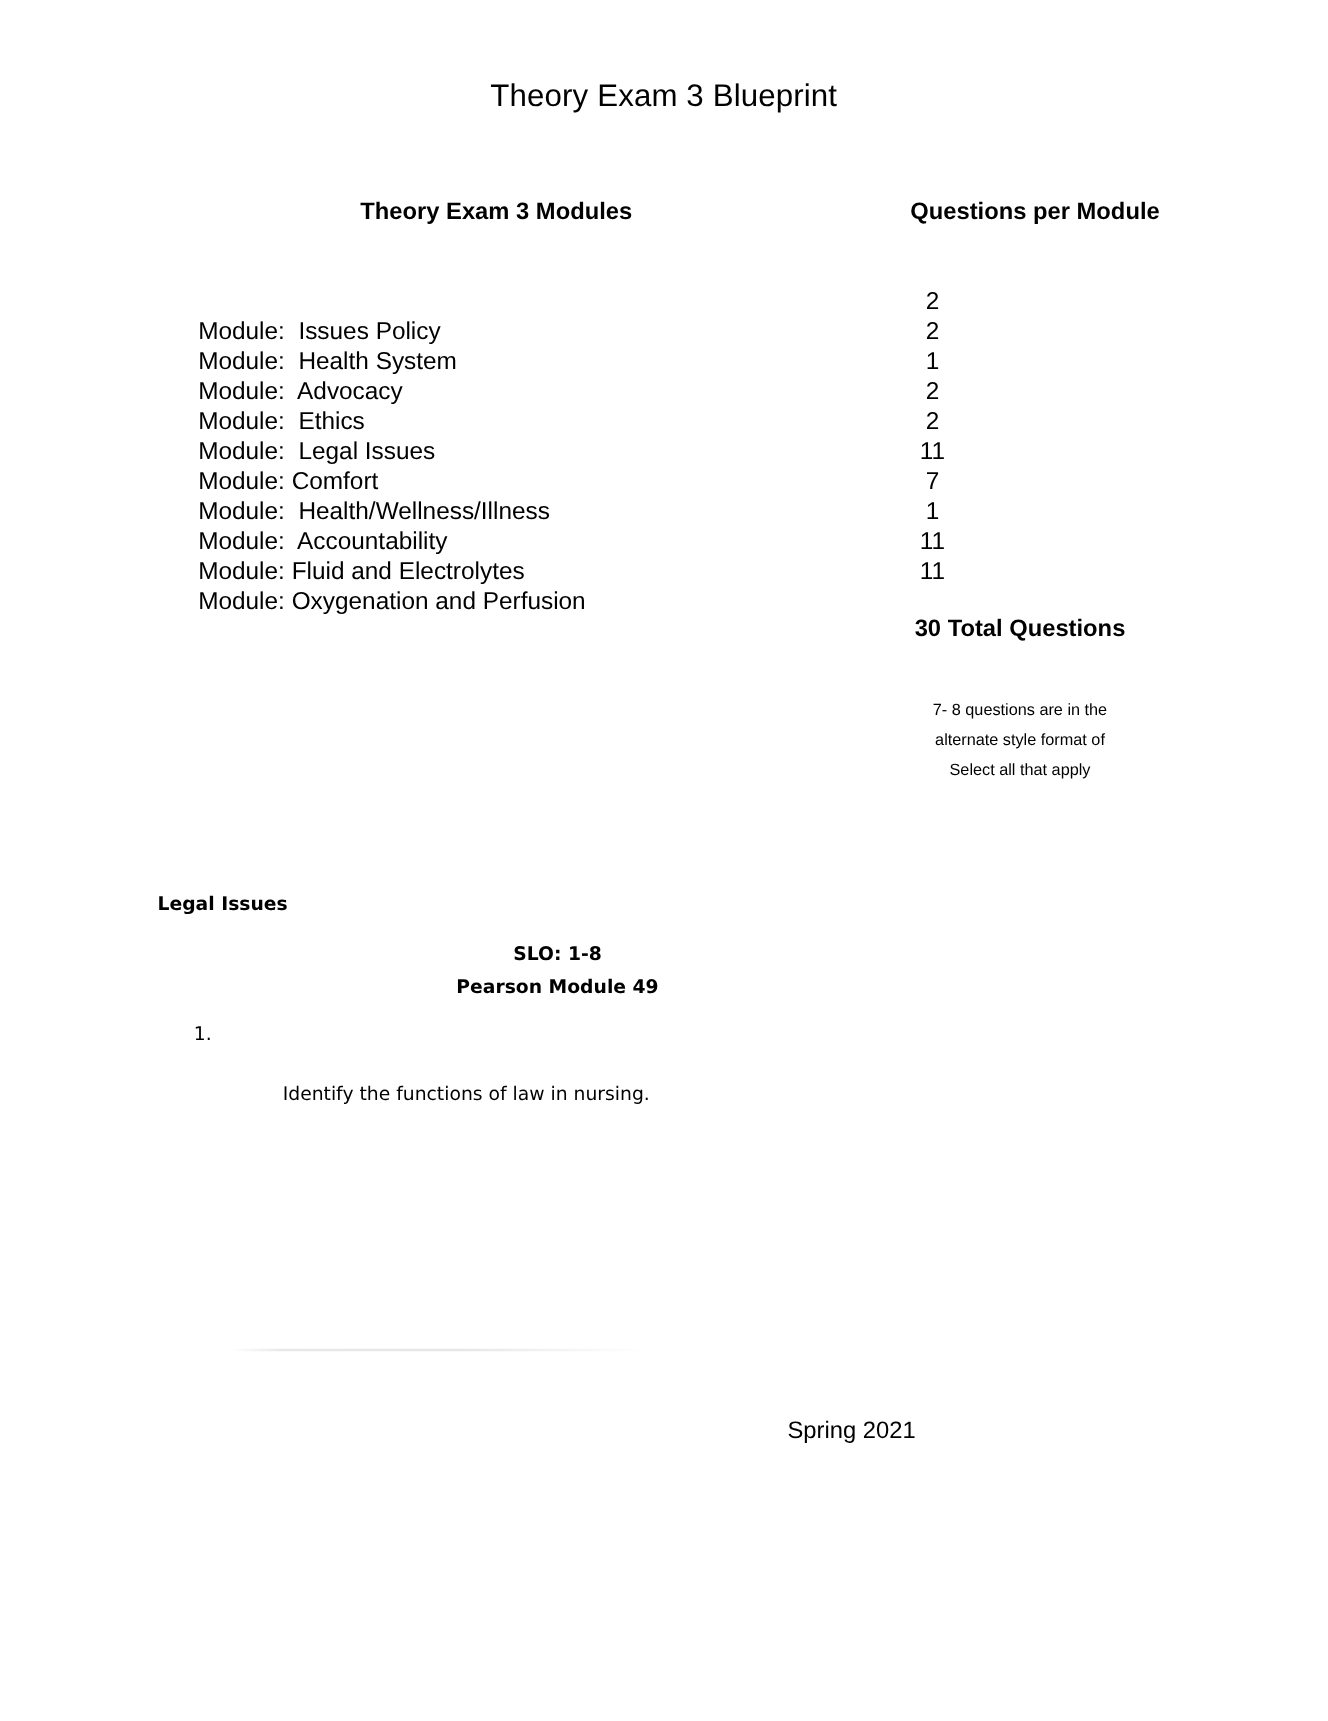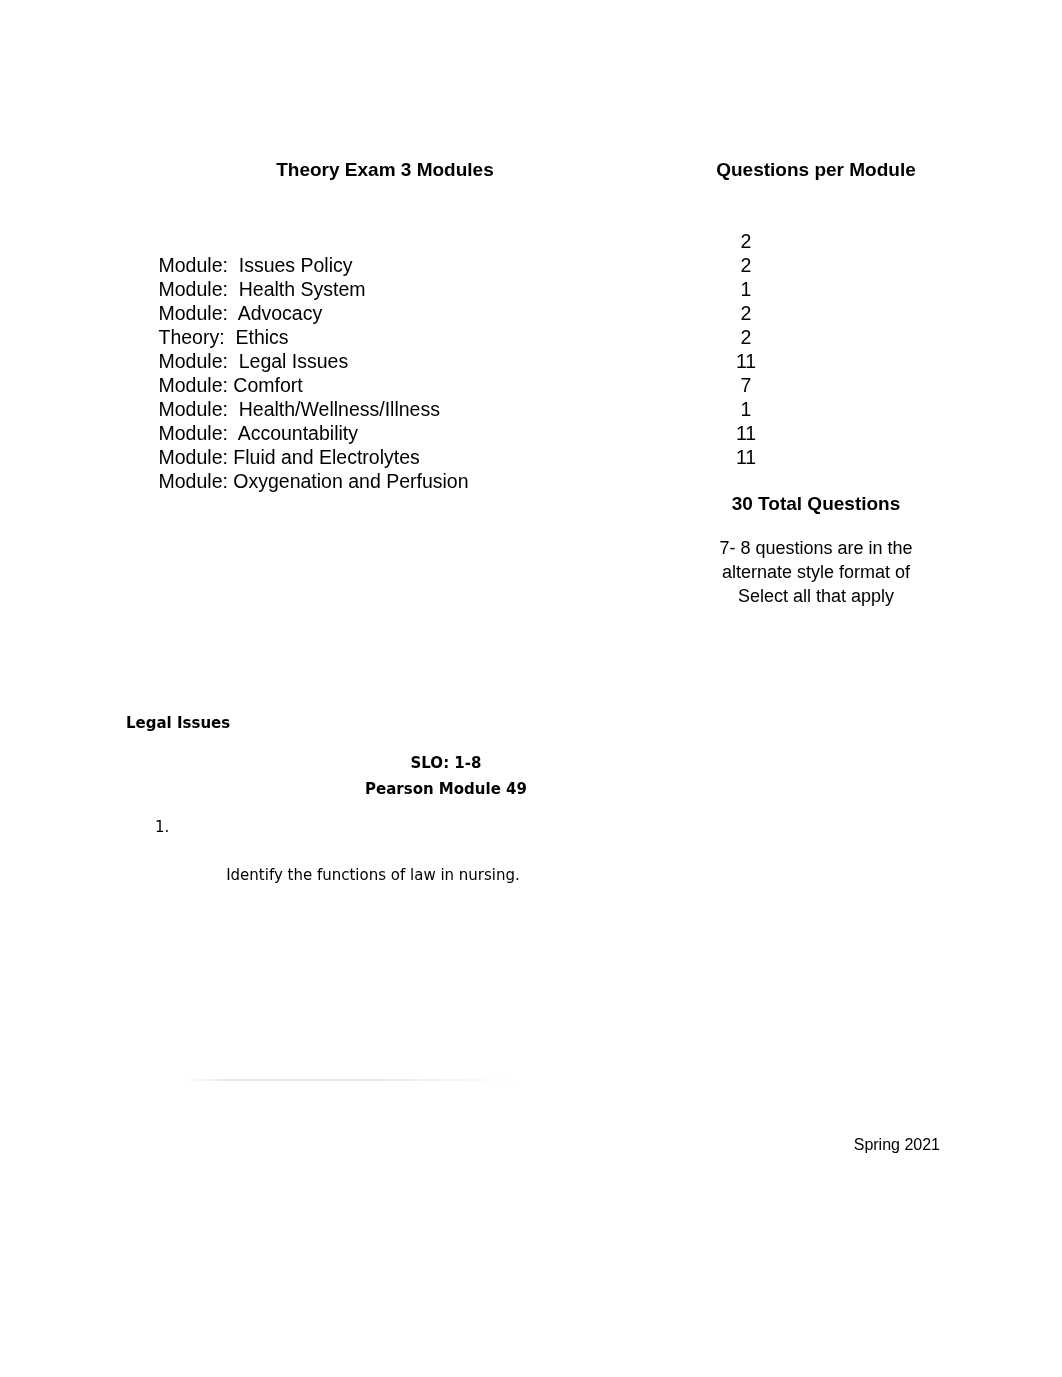--- a/index.html
+++ b/index.html
@@ -36,20 +36,21 @@
     white-space: pre;
   }
 
   
   .col-head {
     position: absolute;
     font-size: 19px;
     font-weight: 700;
     line-height: 24px;
     white-space: pre;
+    margin-left: 12px;
   }
   .col-head-modules {
     left: 0;
     top: 158px;
     width: 770px;
     text-align: center;
   }
   .col-head-questions {
     left: 630px;
     top: 158px;
@@ -94,22 +95,22 @@
     width: 372px;
     text-align: center;
   }
   .total-questions {
     font-size: 19px;
     font-weight: 700;
     line-height: 24px;
     white-space: pre;
   }
   .alt-note {
-    margin-top: 20px;
-    font-size: 18px;
+    margin-top: 40px;
+    font-size: 13px;
     font-weight: 400;
     line-height: 24px;
     text-align: center;
   }
   .alt-note-line {
     display: block;
     white-space: pre;
   }
 
   
@@ -171,32 +172,33 @@
         rgba(230,230,233,1) 55%,
         rgba(238,238,240,0) 100%);
   }
 
   
   .footer-term {
     position: absolute;
     left: 630px;
     top: 1133px;
     width: 310px;
-    text-align: right;
-    font-size: 16px;
+    text-align: left;
+    font-size: 19px;
     font-weight: 400;
     line-height: 24px;
     white-space: pre;
   }
 </style>
 </head>
 <body>
 
 <div class="page">
 
+  <div class="doc-title">Theory Exam 3 Blueprint</div>
 
   <div class="col-head col-head-modules">Theory Exam 3 Modules</div>
 
   <div class="col-head col-head-questions">Questions per Module</div>
 
   <div class="module-table">
 
     <div class="module-row">
       <span class="module-name">Module:  Issues Policy</span>
       <span class="module-count">2</span>
@@ -206,21 +208,21 @@
       <span class="module-name">Module:  Health System</span>
       <span class="module-count">2</span>
     </div>
 
     <div class="module-row">
       <span class="module-name">Module:  Advocacy</span>
       <span class="module-count">1</span>
     </div>
 
     <div class="module-row">
-      <span class="module-name">Theory:  Ethics</span>
+      <span class="module-name">Module:  Ethics</span>
       <span class="module-count">2</span>
     </div>
 
     <div class="module-row">
       <span class="module-name">Module:  Legal Issues</span>
       <span class="module-count">2</span>
     </div>
 
     <div class="module-row">
       <span class="module-name">Module: Comfort</span>

